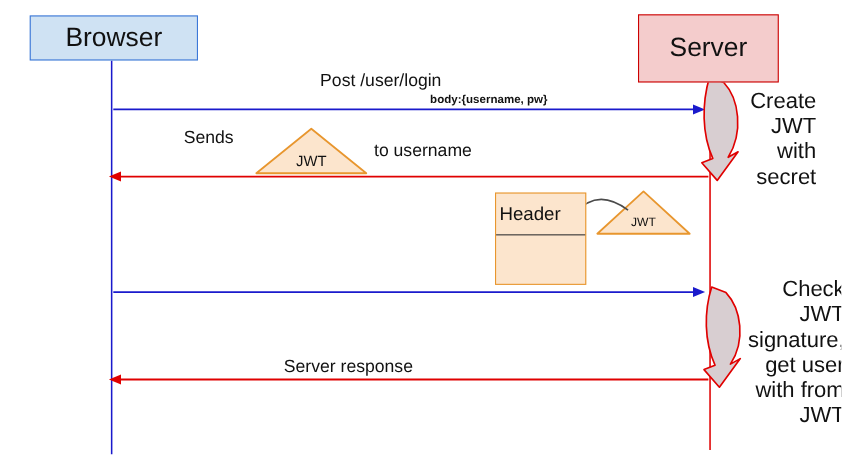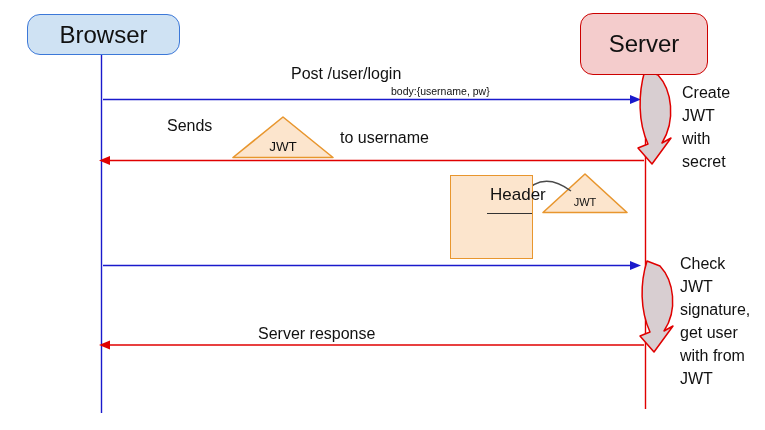--- a/index.html
+++ b/index.html
@@ -4,38 +4,38 @@
 <style>
   html,body{margin:0;padding:0;background:#fff;}
   .canvas{
     position:relative;width:765px;height:430px;background:#fff;
     font-family:"Liberation Sans",sans-serif;color:#111;overflow:hidden;
   }
   .abs{position:absolute;}
   .layer{position:absolute;left:0;top:0;}
   .actor{
     display:flex;align-items:center;justify-content:center;
-    font-size:24px;box-sizing:border-box;border-radius:13px;
+    font-size:24px;box-sizing:border-box;
   }
   .actor.browser{
     left:27px;top:14px;width:153px;height:41px;
     background:var(--browser-fill);border:1.5px solid var(--browser-border);
   }
   .actor.server{
     left:580px;top:13px;width:128px;height:62px;
     background:var(--server-fill);border:1.5px solid var(--server-border);
   }
   .msg{font-size:16px;white-space:pre-line;line-height:20px;}
-  .note{font-size:16px;white-space:pre-line;line-height:23px;}
+  .note{font-size:20px;white-space:pre-line;line-height:23px;text-align:right;}
   .small-note{font-size:10.5px;}
   .tok-label{font-size:13.5px;text-align:center;}
   .tok-label.small{font-size:11px;}
   .header-box{
     left:450px;top:175px;width:83px;height:84px;box-sizing:border-box;
-    background:var(--token-fill);border:1.5px solid var(--token-border);padding-left:36px;
+    background:var(--token-fill);border:1.5px solid var(--token-border);
   }
   .header-box .title{
     height:37px;border-bottom:1.4px solid #333;display:flex;align-items:center;
     padding-left:3px;font-size:17px;
   }
   .lifeline-blue{stroke:var(--blue-line);stroke-width:1.4;}
   .lifeline-red{stroke:var(--red-line);stroke-width:1.4;}
   .msg-blue{stroke:var(--blue-line);stroke-width:1.6;}
   .msg-red{stroke:var(--red-line);stroke-width:1.6;}
   .head-blue{fill:var(--blue-line);}
@@ -78,21 +78,21 @@
   </svg>
 
   <div class="abs actor browser">
       <span>Browser</span>
     </div>
   <div class="abs actor server">
       <span>Server</span>
     </div>
 
   <div class="abs msg" style="left:255px;top:64px;margin-left:36px;">Post /user/login</div>
-  <div class="abs small-note" style="left:391px;top:85px;">body:{username, pw}</div>
+  <div class="abs small-note" style="left:391px;top:85px;font-weight:bold;">body:{username, pw}</div>
 
   <div class="abs note" style="left:682px;top:81px;">Create
 JWT
 with
 secret</div>
 
   <div class="abs msg" style="left:167px;top:116px;">Sends</div>
   <div class="abs tok-label" style="left:263px;top:139px;width:40px;">JWT</div>
   <div class="abs msg" style="left:340px;top:128px;">to username</div>
 

